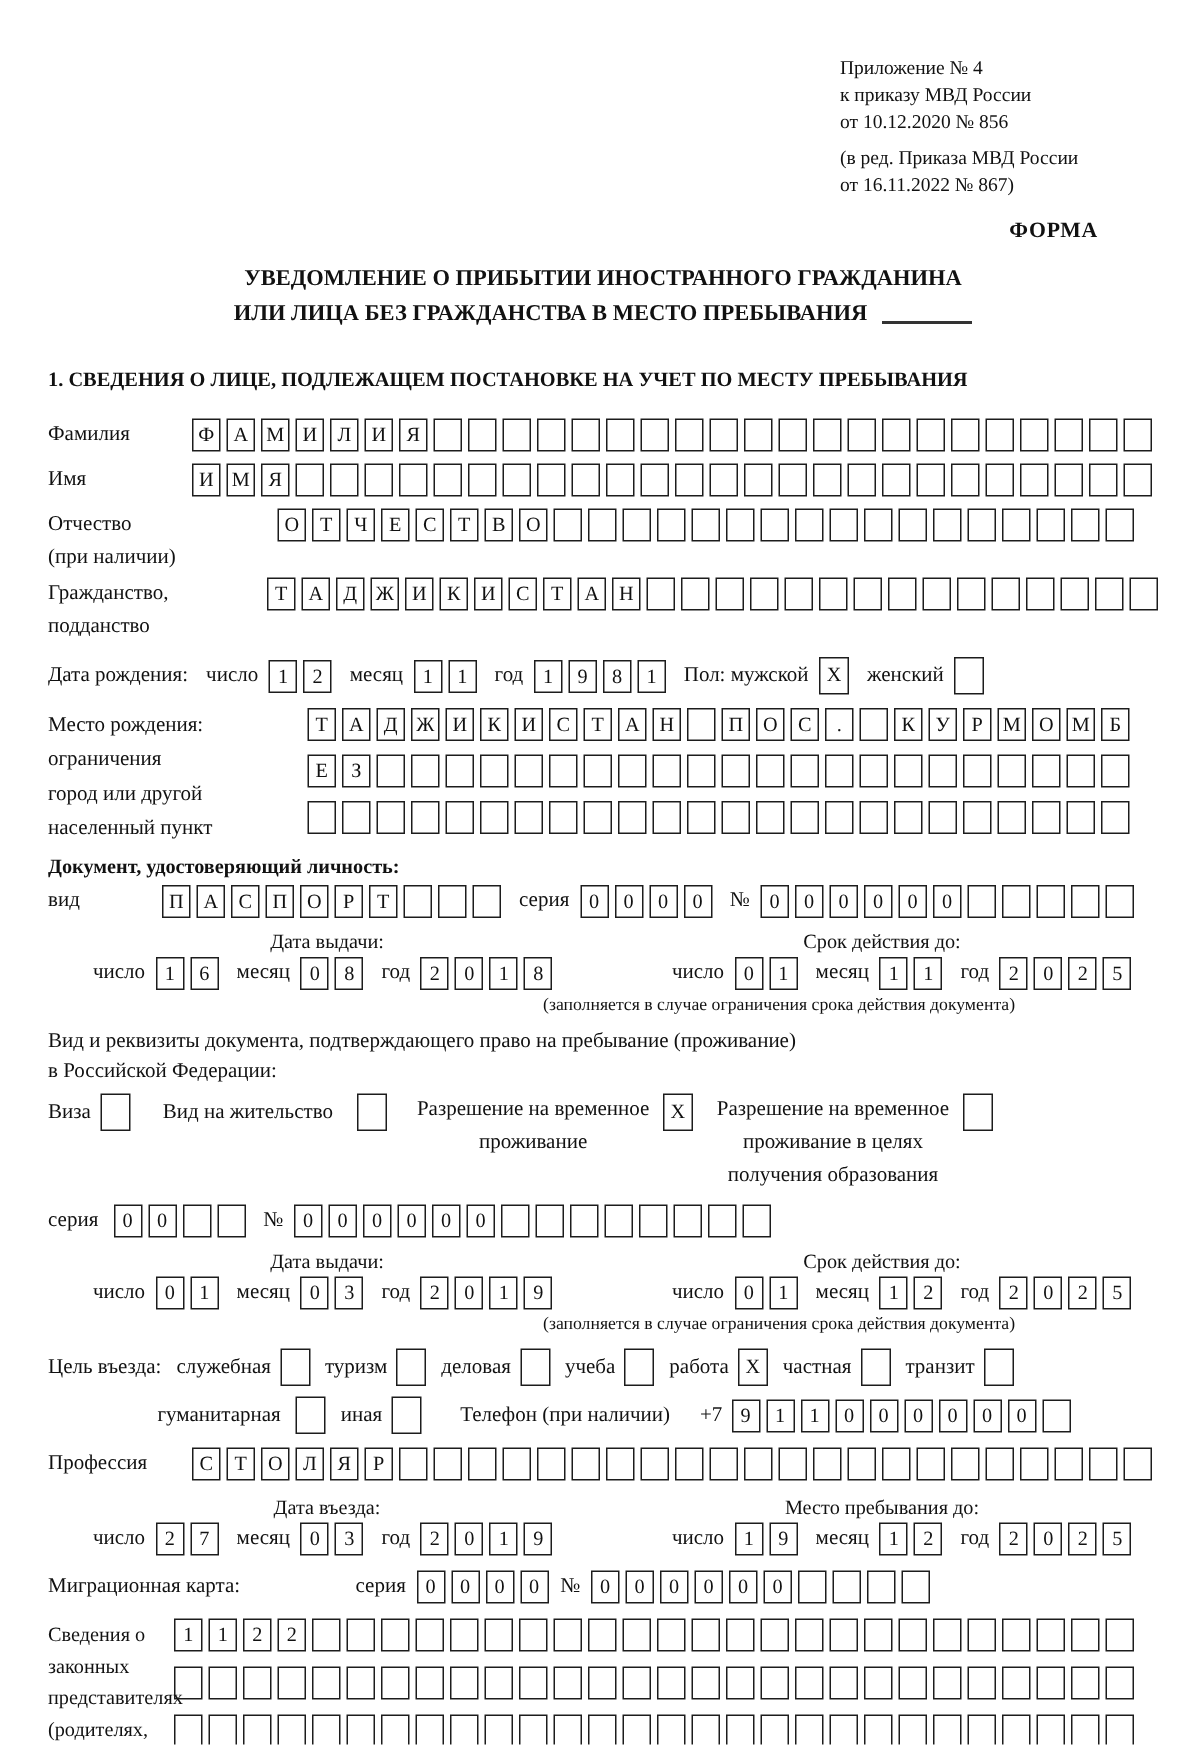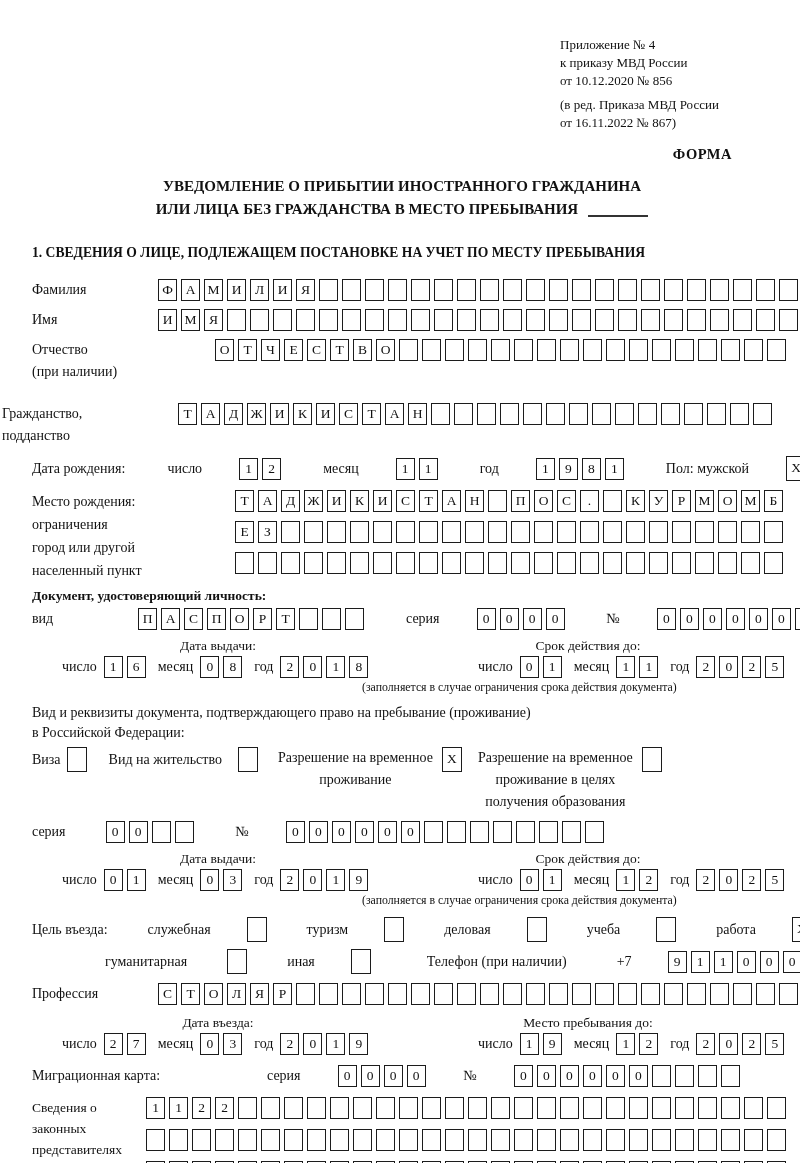--- a/index.html
+++ b/index.html
@@ -13,21 +13,21 @@
 
   .hdr { margin-left:528px; font-size:13px; line-height:1.38; }
   .hdr-note { margin-top:6px; }
   .forma { text-align:right; margin:14px 40px 0 0; font-weight:bold; font-size:14.5px; letter-spacing:.5px; }
 
   .title { text-align:center; font-weight:bold; font-size:15px; line-height:1.55; margin-top:12px; }
   .title-blank { display:inline-block; width:60px; border-bottom:2.5px solid #333; transform:translateY(3px); margin-left:10px; }
 
   .section { font-weight:bold; font-size:13.6px; margin-top:24px; }
 
-  .row { display:flex; align-items:center; margin-top:8px; white-space:nowrap;gap:30px; }
+  .row { display:flex; align-items:center; margin-top:8px; white-space:nowrap; }
   .row.top { align-items:flex-start; }
   .lbl { font-size:14px; flex:none; }
   .dlbl { font-size:14px; flex:none; margin:0 7px 0 12px; }
   .dlbl.first { margin-left:0; }
   .cells { display:inline-flex; gap:4px; flex:none; }
   .cell { box-sizing:border-box; width:19px; height:22px; border:1.6px solid #1c1c1c; text-align:center; font-size:13.5px; line-height:19px; flex:none; }
   .chk .cell { width:20px; height:25px; line-height:22px; }
 
   .w-sur { width:96px; }
   .w-pat { width:153px; }
@@ -182,21 +182,21 @@
         <span class="cell"></span>
         <span class="cell"></span>
         <span class="cell"></span>
         <span class="cell"></span>
         <span class="cell"></span>
         <span class="cell"></span>
         <span class="cell"></span>
       </span>
   </div>
 
-  <div class="row top" style="margin-top:20px;justify-content:flex-end;">
+  <div class="row top" style="margin-top:2px;justify-content:flex-end;">
     <span class="lbl w-cit two-line">
       <span style="display:block">Гражданство,</span>
       <span style="display:block">подданство</span>
     </span>
     <span class="cells">
         <span class="cell">Т</span>
         <span class="cell">А</span>
         <span class="cell">Д</span>
         <span class="cell">Ж</span>
         <span class="cell">И</span>

